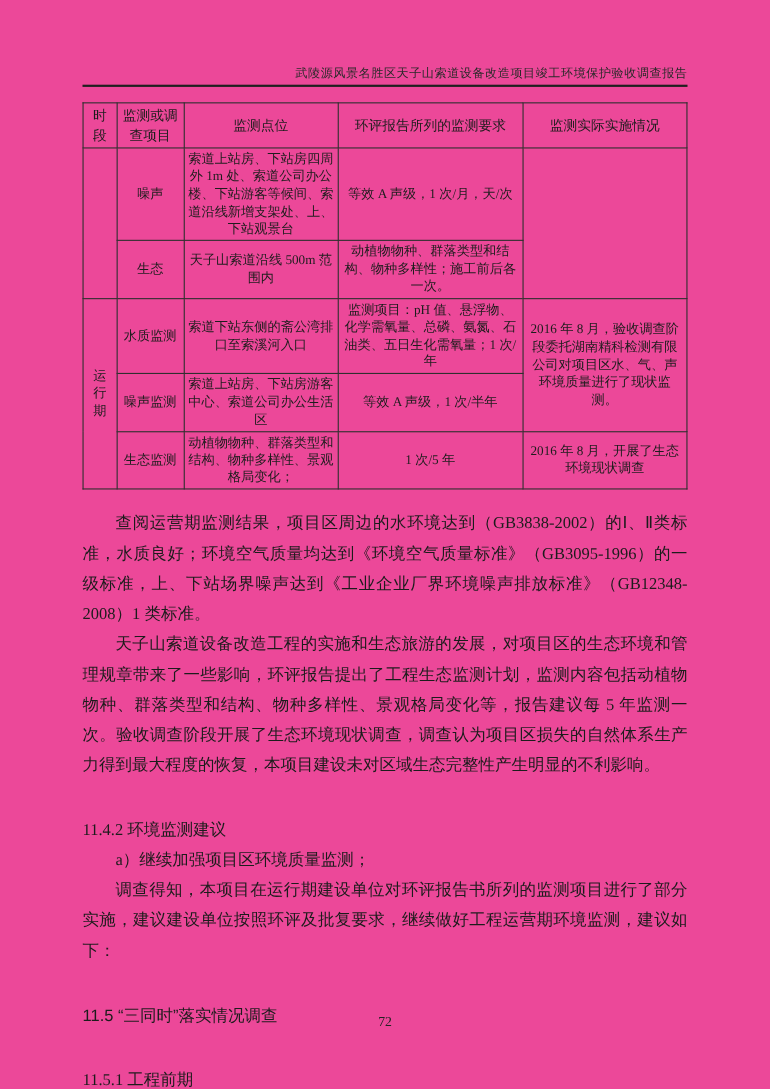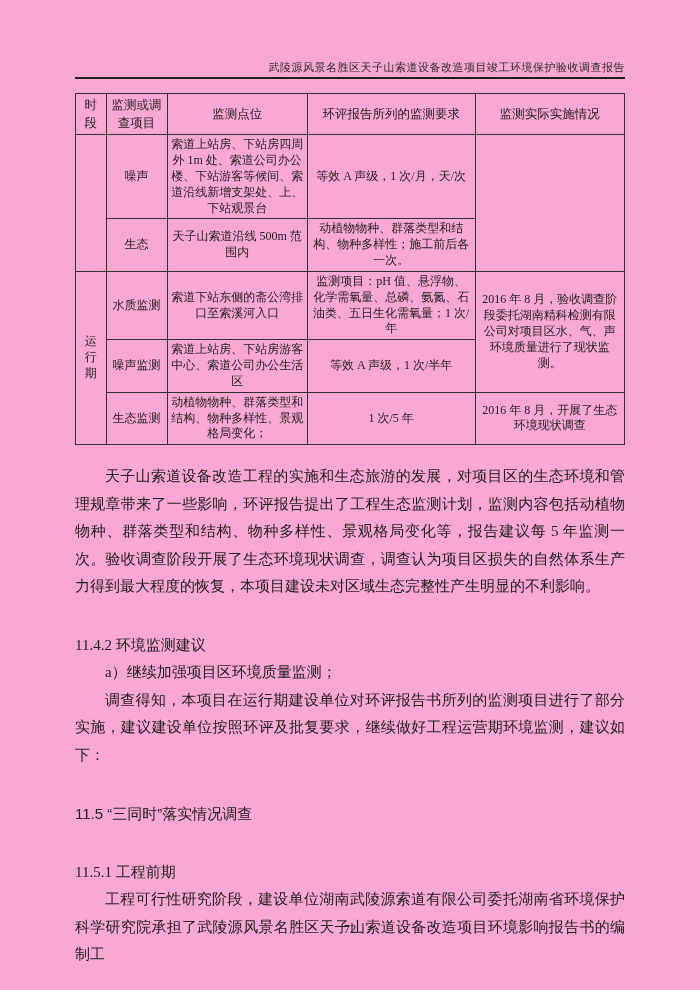--- a/index.html
+++ b/index.html
@@ -3,21 +3,21 @@
 <meta charset="utf-8">
 <style>
   html, body { margin: 0; padding: 0; }
   body {
     width: 700px; height: 990px;
     background: #ffffff;
     font-family: "Liberation Serif", serif;
     color: #1c1c1c;
     -webkit-font-smoothing: antialiased;
   }
-  .page { position: relative; width: 700px; height: 990px; overflow: hidden; background:#f9a8d4; }
+  .page { position: relative; width: 700px; height: 990px; overflow: hidden; background:#ec4899; }
   .content { position: absolute; left: 75px; top: 0; width: 550px; }
 
   
   .running-header {
     margin-top: 60px;
     text-align: right;
     font-size: 11px;
     line-height: 14px;
     color: #2a2a2a;
     letter-spacing: 0.5px;
@@ -141,20 +141,21 @@
         <tr class="r5">
           <td>生态监测</td>
           <td>动植物物种、群落类型和结构、物种多样性、景观格局变化；</td>
           <td>1 次/5 年</td>
           <td>2016 年 8 月，开展了生态环境现状调查</td>
         </tr>
       </tbody>
     </table>
 
     <div class="body-text">
+      <p>查阅运营期监测结果，项目区周边的水环境达到（GB3838-2002）的Ⅰ、Ⅱ类标准，水质良好；环境空气质量均达到《环境空气质量标准》（GB3095-1996）的一级标准，上、下站场界噪声达到《工业企业厂界环境噪声排放标准》（GB12348-2008）1 类标准。</p>
       <p>天子山索道设备改造工程的实施和生态旅游的发展，对项目区的生态环境和管理规章带来了一些影响，环评报告提出了工程生态监测计划，监测内容包括动植物物种、群落类型和结构、物种多样性、景观格局变化等，报告建议每 5 年监测一次。验收调查阶段开展了生态环境现状调查，调查认为项目区损失的自然体系生产力得到最大程度的恢复，本项目建设未对区域生态完整性产生明显的不利影响。</p>
       <p class="heading">11.4.2 环境监测建议</p>
       <p>a）继续加强项目区环境质量监测；</p>
       <p>调查得知，本项目在运行期建设单位对环评报告书所列的监测项目进行了部分实施，建议建设单位按照环评及批复要求，继续做好工程运营期环境监测，建议如下：</p>
       <p class="heading heading-bold">11.5 “三同时”落实情况调查</p>
       <p class="heading">11.5.1 工程前期</p>
       <p>工程可行性研究阶段，建设单位湖南武陵源索道有限公司委托湖南省环境保护科学研究院承担了武陵源风景名胜区天子山索道设备改造项目环境影响报告书的编制工</p>
     </div>
 
   </div>

